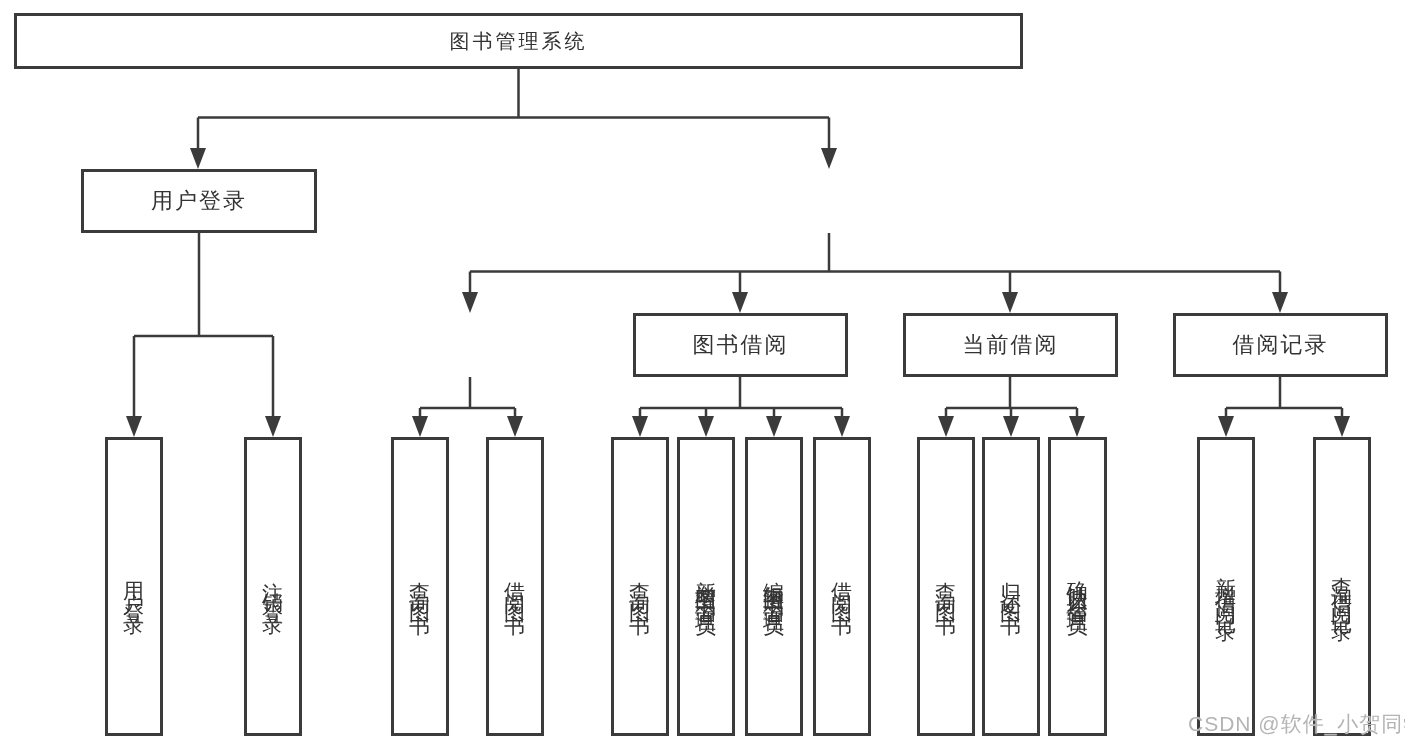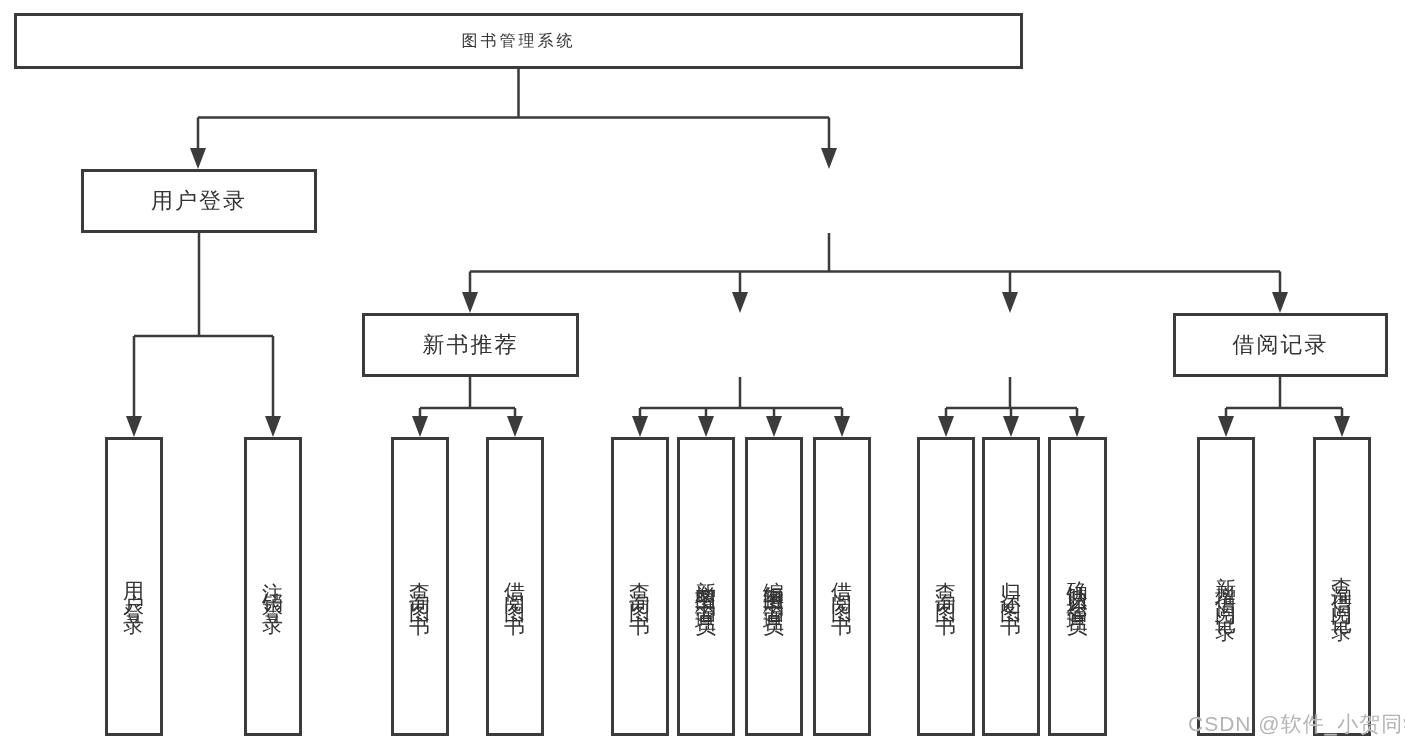--- a/index.html
+++ b/index.html
@@ -25,21 +25,21 @@
     display: flex;
     align-items: center;
     justify-content: center;
     text-align: center;
   }
   .node .hlabel {
     font-size: 22px;
     letter-spacing: 2px;
     white-space: nowrap;
   }
-  .root .hlabel { font-size: 16px; letter-spacing: 3px; text-align: right; }
+  .root .hlabel { font-size: 20px; letter-spacing: 3px; text-align: right; }
   .leaf .vtext {
     writing-mode: vertical-rl;
     text-orientation: mixed;
     font-size: 21px;
     line-height: 1;
     white-space: nowrap;
   }
   .ls-4 { letter-spacing: 11px; }
   .ls-6 { letter-spacing: 9px; }
   .ls-p { letter-spacing: 5px; }
@@ -80,22 +80,25 @@
   </svg>
 
   <div class="node root" style="left:14px; top:13px; width:1009px; height:56px;">
     <span class="hlabel">图书管理系统</span>
   </div>
 
   <div class="node" style="left:81px; top:169px; width:236px; height:64px;">
     <span class="hlabel">用户登录</span>
   </div>
 
-  <div class="node" style="left:362px; top:313px; width:217px; height:64px;">
-    <span class="hlabel">新书推荐</span>
+  <div class="node" style="left:633px; top:313px; width:215px; height:64px;">
+    <span class="hlabel">图书借阅</span>
+  </div>
+  <div class="node" style="left:903px; top:313px; width:215px; height:64px;">
+    <span class="hlabel">当前借阅</span>
   </div>
   <div class="node" style="left:1173px; top:313px; width:215px; height:64px;">
     <span class="hlabel">借阅记录</span>
   </div>
 
   <div class="node leaf" style="left:105px; top:437px; width:58px; height:299px;">
     <span class="vtext ls-4">用户登录</span>
   </div>
   <div class="node leaf" style="left:244px; top:437px; width:58px; height:299px;">
     <span class="vtext ls-4">注销登录</span>

